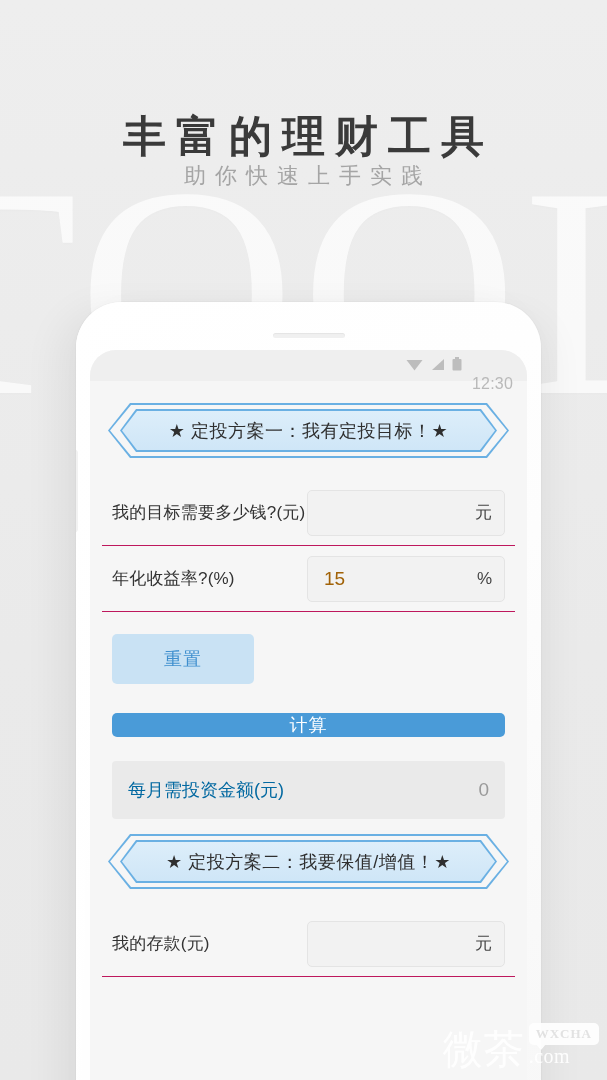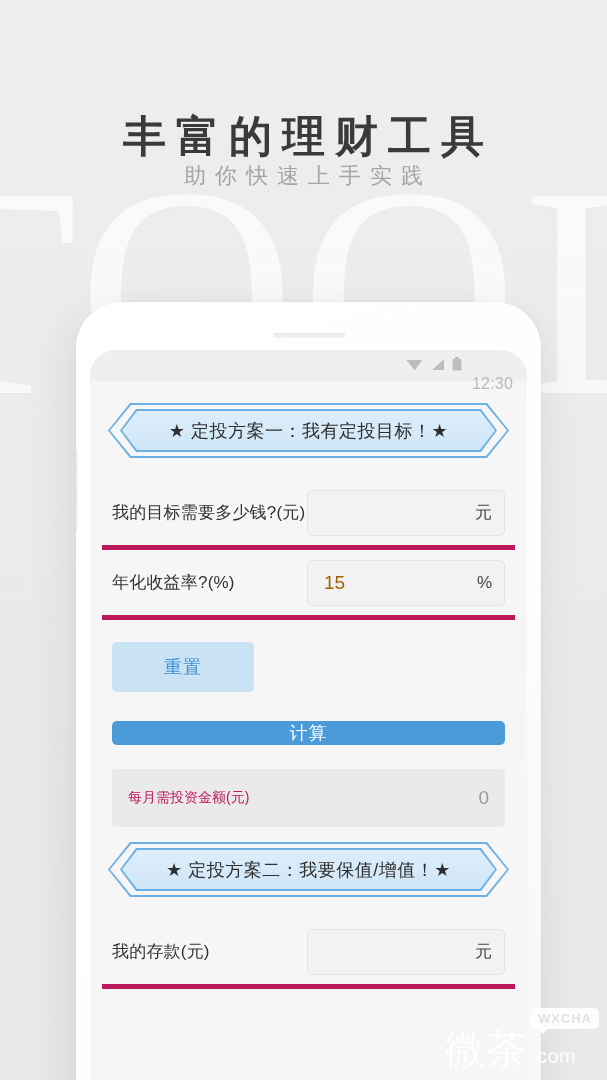--- a/index.html
+++ b/index.html
@@ -196,21 +196,21 @@
     z-index: 2;
   }
 
   
   .form-row {
     display: flex;
     align-items: center;
     justify-content: space-between;
     height: 65px;
     padding: 0 10px;
-    border-bottom: 5px solid #be185d;
+    border-bottom: 1px solid #be185d;
   }
   .form-row.first { margin-top: 22px; }
   .form-label {
     font-size: 17px;
     color: #333333;
     letter-spacing: 0.2px;
   }
   .form-input {
     width: 198px;
     height: 46px;
@@ -269,22 +269,22 @@
     margin: 24px 10px 0 10px;
     height: 58px;
     background: #eaeaea;
     border-radius: 4px;
     display: flex;
     align-items: center;
     justify-content: space-between;
     padding: 0 16px;
   }
   .result-label {
-    font-size: 14px;
-    color: #be185d;
+    font-size: 18px;
+    color: #0369a1;
   }
   .result-value {
     font-size: 19px;
     color: #9a9a9a;
   }
 
   
   #watermark-logo {
     position: absolute;
     right: 8px;
@@ -299,22 +299,23 @@
     font-family: "Liberation Serif", "DejaVu Serif", serif;
     font-size: 40px;
     line-height: 1;
     color: #ffffff;
     letter-spacing: 1px;
   }
   #wm-right {
     display: flex;
     flex-direction: column;
     align-items: flex-start;
-    gap: 16px;
+    gap: 0;
     padding-bottom: 2px;
+    font-family: Liberation Serif, serif;
   }
   #wm-bubble {
     background: #ffffff;
     color: #e2e2e2;
     font-size: 13px;
     font-weight: bold;
     letter-spacing: 1px;
     padding: 3px 7px;
     border-radius: 5px;
     position: relative;

